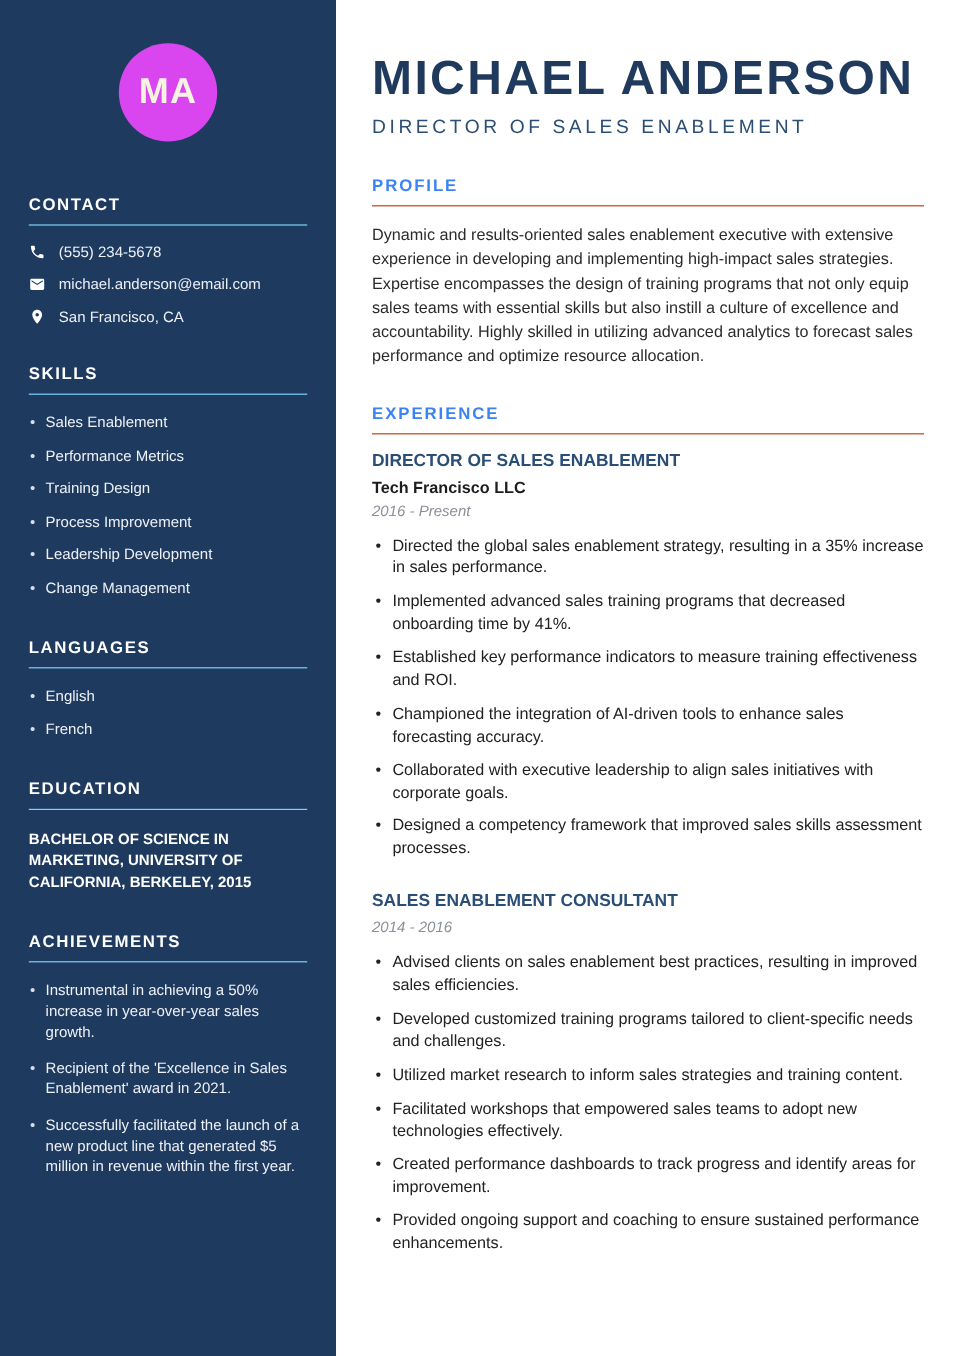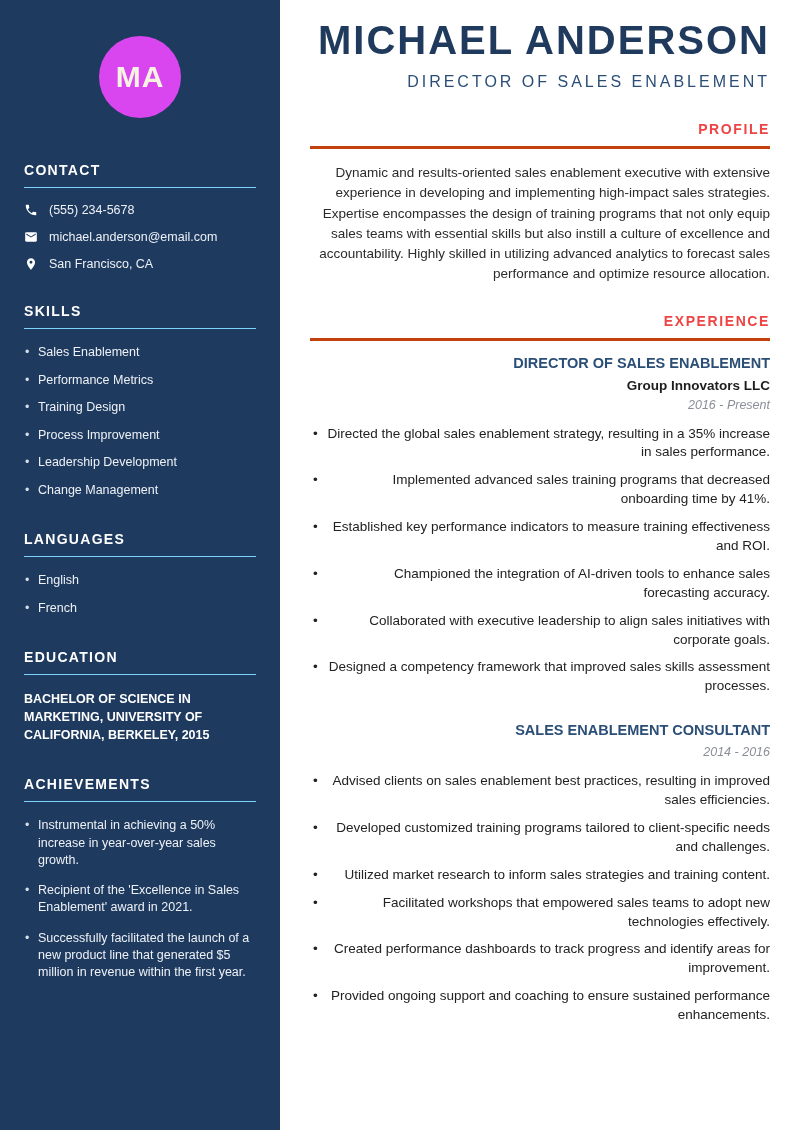--- a/index.html
+++ b/index.html
@@ -61,36 +61,35 @@
   .ach li { margin-bottom: 13px; line-height: 1.38; }
 
   .edu-text {
     font-size: 12.5px; font-weight: bold;
     line-height: 1.45; color: #ffffff; margin: 0;
   }
 
   
   .main {
     flex: 1;
-    padding: 19px 30px 30px;
-    text-align: right;
+    padding: 44px 30px 30px;
   }
   .name {
     font-size: 40px; font-weight: bold;
     color: #1f3a5c; letter-spacing: 2px;
     margin: 0 0 12px; line-height: 1.05;
   }
   .subtitle {
     font-size: 16px; color: #2b4e77;
     letter-spacing: 3px; margin: 0 0 30px;
   }
   .main-section h2 {
     font-size: 14px; font-weight: bold;
-    color: #ef4444; letter-spacing: 1.6px;
-    border-bottom: 3px solid #c2410c;
+    color: #3b82f6; letter-spacing: 1.6px;
+    border-bottom: 1px solid #c2410c;
     padding-bottom: 9px; margin: 16px 0 14px;
   }
   .profile-text {
     font-size: 13.5px; color: #2b2b2b;
     line-height: 1.5; margin: 0 0 28px;
   }
   .job { margin-bottom: 26px; }
   .job h3 {
     font-size: 14.5px; font-weight: bold;
     color: #2b4e77; margin: 0 0 7px;
@@ -198,21 +197,21 @@
     <section class="main-section">
       <h2>PROFILE</h2>
       <p class="profile-text">Dynamic and results-oriented sales enablement executive with extensive experience in developing and implementing high-impact sales strategies. Expertise encompasses the design of training programs that not only equip sales teams with essential skills but also instill a culture of excellence and accountability. Highly skilled in utilizing advanced analytics to forecast sales performance and optimize resource allocation.</p>
     </section>
 
     <section class="main-section">
       <h2>EXPERIENCE</h2>
 
       <div class="job">
         <h3>DIRECTOR OF SALES ENABLEMENT</h3>
-        <p class="company">Group Innovators LLC</p>
+        <p class="company">Tech Francisco LLC</p>
         <p class="dates">2016 - Present</p>
         <ul class="job-bullets">
           <li>Directed the global sales enablement strategy, resulting in a 35% increase in sales performance.</li>
           <li>Implemented advanced sales training programs that decreased onboarding time by 41%.</li>
           <li>Established key performance indicators to measure training effectiveness and ROI.</li>
           <li>Championed the integration of AI-driven tools to enhance sales forecasting accuracy.</li>
           <li>Collaborated with executive leadership to align sales initiatives with corporate goals.</li>
           <li>Designed a competency framework that improved sales skills assessment processes.</li>
         </ul>
       </div>

